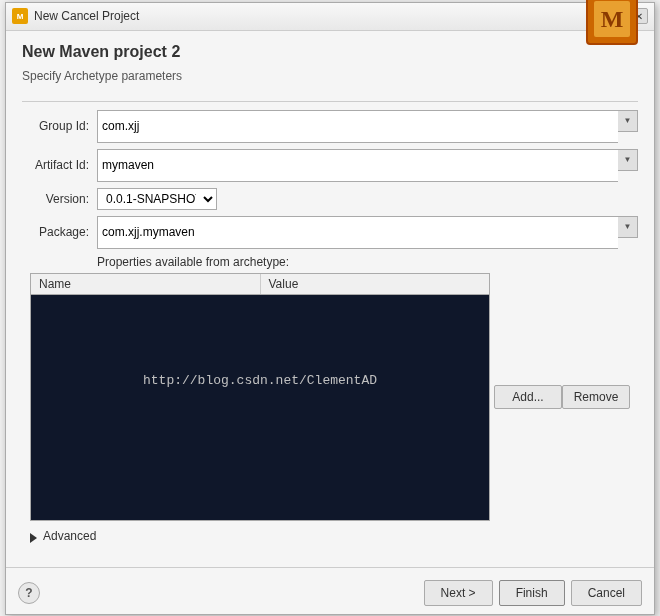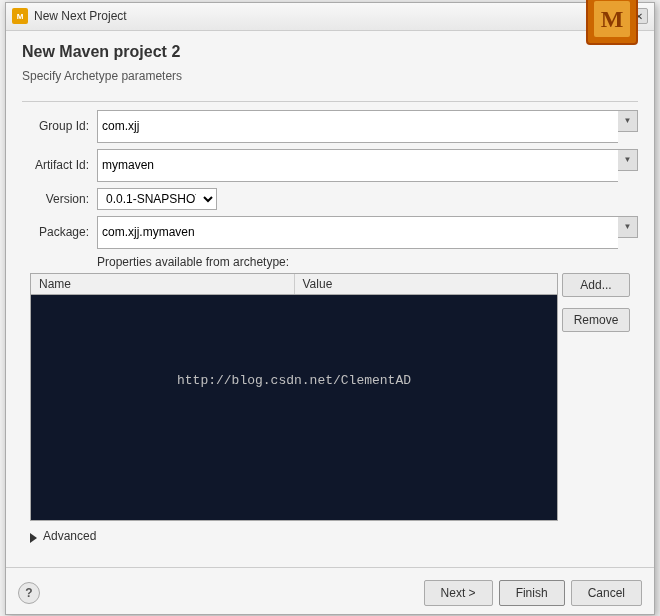--- a/index.html
+++ b/index.html
@@ -174,22 +174,22 @@
       left: 50%;
       transform: translate(-50%, -50%);
       font-size: 13px;
       color: #c0c0c0;
       font-family: 'Courier New', monospace;
       white-space: nowrap;
       pointer-events: none;
     }
     .props-buttons {
       display: flex;
-      flex-direction: column;
-      gap: 11px;
+      flex-direction: row;
+      gap: 0;
       align-items: center;
     }
     .props-btn {
       width: 68px;
       height: 24px;
       background: #e8e8e8;
       border: 1px solid #aaa;
       border-radius: 2px;
       cursor: pointer;
       font-size: 12px;
@@ -266,21 +266,21 @@
 
 <div class="window">
 
   <div class="title-bar">
     <div class="title-bar-icon">
       <svg width="12" height="12" viewBox="0 0 12 12">
         <rect x="1" y="1" width="10" height="10" fill="#e8a000" rx="1"></rect>
         <text x="6" y="9" text-anchor="middle" font-size="8" fill="white" font-weight="bold">M</text>
       </svg>
     </div>
-    <span class="title-bar-text">New Next Project</span>
+    <span class="title-bar-text">New Cancel Project</span>
     <div class="title-bar-buttons">
       <div class="tb-btn">−</div>
       <div class="tb-btn">☐</div>
       <div class="tb-btn close">✕</div>
     </div>
   </div>
 
   <div class="content">
     <div class="header-section">
       <div class="header-text">

